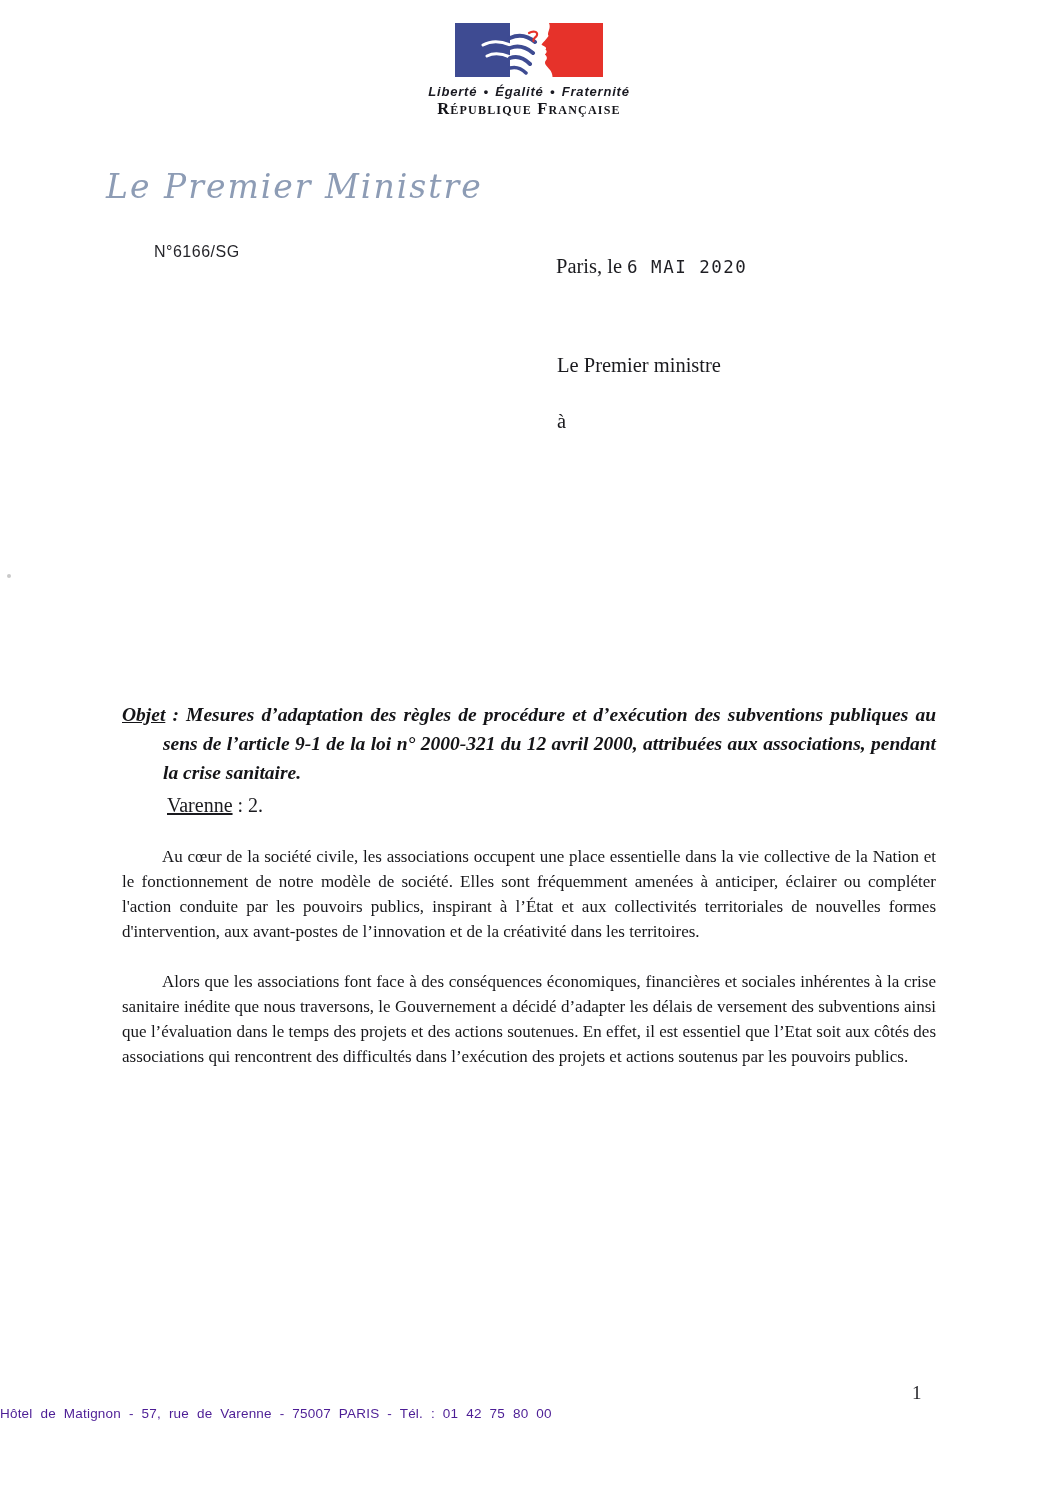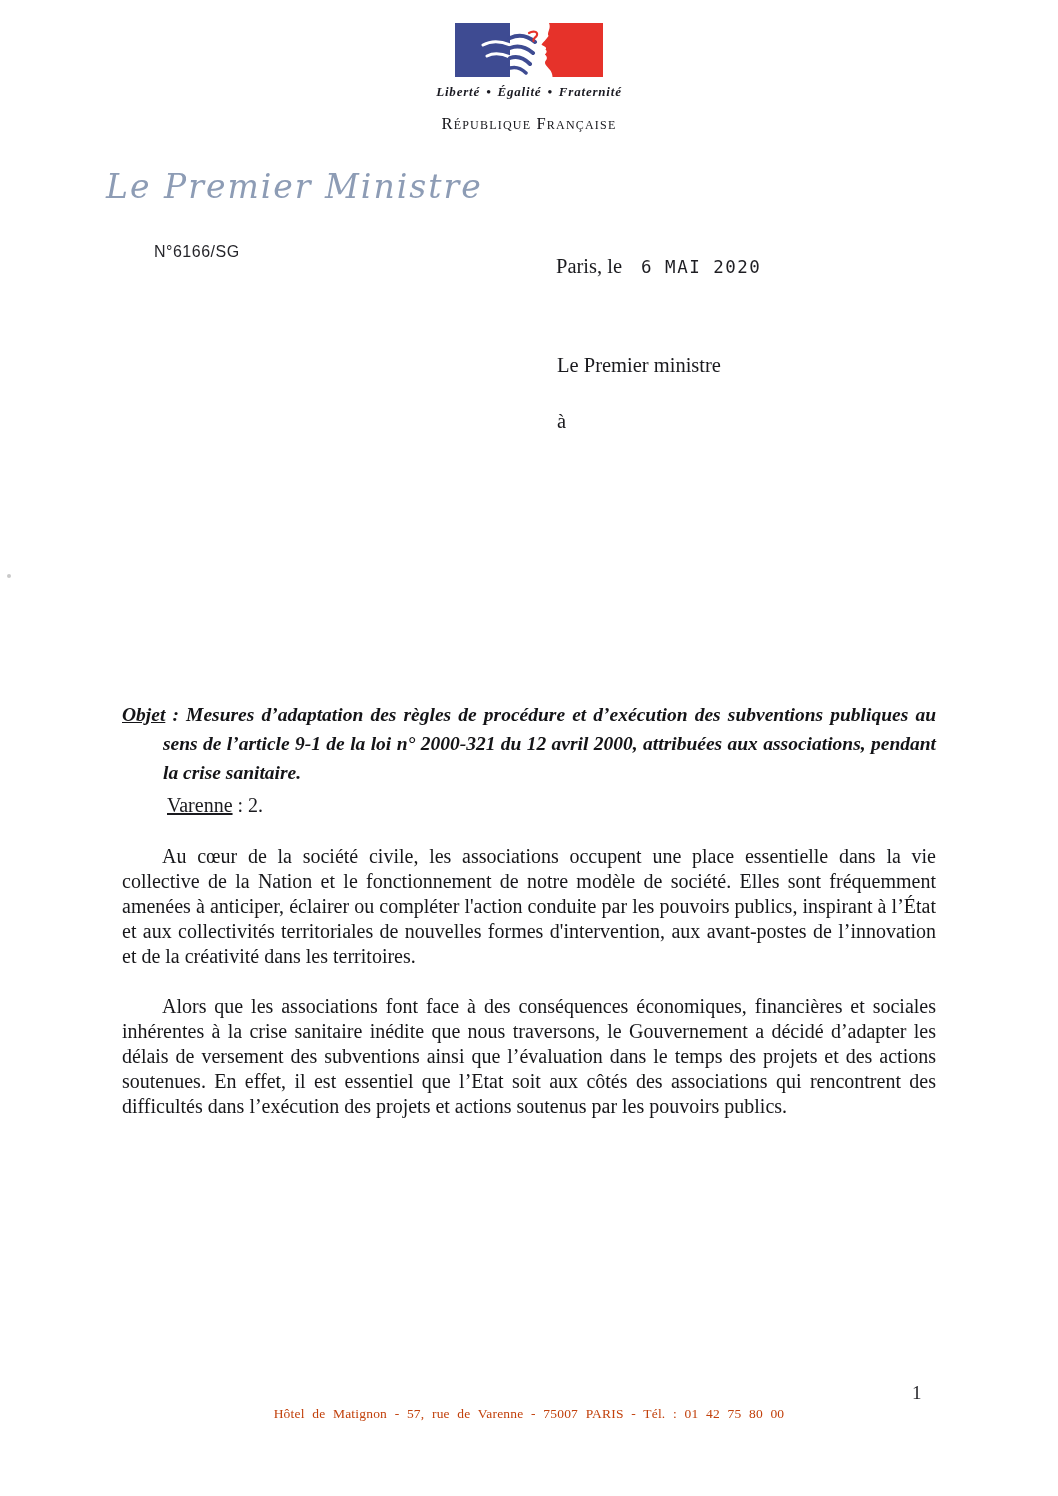--- a/index.html
+++ b/index.html
@@ -12,43 +12,43 @@
 
   
   .logo-block { position:absolute; top:23px; left:0; width:100%; text-align:center; }
   .flag { width:148px; height:54px; display:block; margin:0 auto 7px auto; }
   .f-blue { fill:var(--logo-blue,#3e4b92); }
   .f-red  { fill:var(--logo-red,#e6322a); }
   .s-blue { stroke:var(--logo-blue,#3e4b92); fill:none; stroke-linecap:round; }
   .s-red  { stroke:var(--logo-red,#e6322a);  fill:none; stroke-linecap:round; }
   .s-white{ stroke:#ffffff; fill:none; stroke-linecap:round; }
   .motto {
-    font-family:Liberation Serif, serif; font-style:italic; font-weight:bold;
+    font-family:Liberation Sans, sans-serif; font-style:italic; font-weight:bold;
     font-size:13px; letter-spacing:0.8px; word-spacing:2px; color:#1a1a22;
   }
   .republic {
-    font-family:"Liberation Serif", serif; font-variant:small-caps; font-weight:normal;
-    font-size:16.5px; letter-spacing:1.2px; color:#141419; margin-top:14px;
+    font-family:"Liberation Serif", serif; font-variant:small-caps; font-weight:bold;
+    font-size:16.5px; letter-spacing:1.2px; color:#141419; margin-top:0;
   }
 
   
   .script-title {
     position:absolute; left:106px; top:167px;
     font-family:"DejaVu Serif", serif; font-style:italic; font-size:33px;
     letter-spacing:2px; color:var(--script-color,#8d9cb5); white-space:nowrap;
   }
   .ref {
     position:absolute; left:154px; top:243px;
     font-family:Liberation Sans, sans-serif; font-size:16px;
     letter-spacing:0.5px; color:#26262b;
   }
   .dateline { position:absolute; left:556px; top:255px; font-size:20.5px; color:#1a1a1e; white-space:nowrap; }
   .dateline .stamp {
     font-family:"DejaVu Sans Mono", monospace; font-size:17.5px;
-    letter-spacing:1.5px; margin-left:19px; color:#1e1e23;
+    letter-spacing:1.5px; margin-left:5px; color:#1e1e23;
   }
 
   
   .address-block {
     position:absolute; left:557px; top:351px; width:354px;
     font-size:20.5px; line-height:29px; color:#1a1a1e;
   }
   .address-from { margin-bottom:27px; }
   .address-to   { margin-bottom:17px; }
 
@@ -58,30 +58,30 @@
     font-weight:bold; font-size:19.5px; line-height:29px; text-align:justify;
     padding-left:41px; text-indent:-41px; color:#141417;font-style:italic;
   }
   .subject-label { text-decoration:underline; }
   .annexes { position:absolute; left:167px; top:794px; font-size:20px; color:#1a1a1e; }
   .annexes-label { text-decoration:underline; }
 
   
   .body-text {
     position:absolute; left:122px; top:844px; width:814px;
-    font-size:20px; line-height:25px; text-align:justify; color:#17171a;
+    font-size:17px; line-height:25px; text-align:justify; color:#17171a;
   }
   .body-text p { text-indent:40px; margin-bottom:25px; }
 
   
   .page-number { position:absolute; left:912px; top:1382px; font-size:19px; color:#26262b; }
   .footer {
-    position:absolute; left:0; top:1406px; width:100%; text-align:center;
-    font-family:Liberation Serif, serif; font-size:13.5px;
-    letter-spacing:0.2px; word-spacing:4px; color:#c2410c;
+    position:absolute; left:0; top:1406px; width:100%; text-align:left;
+    font-family:Liberation Sans, sans-serif; font-size:13.5px;
+    letter-spacing:0.2px; word-spacing:4px; color:#4c1d95;
   }
 
   .scan-speck { position:absolute; left:7px; top:574px; width:4px; height:4px;
     border-radius:50%; background:#c9c9c9; }
 </style>
 </head>
 <body>
 
 <div class="page">
 

